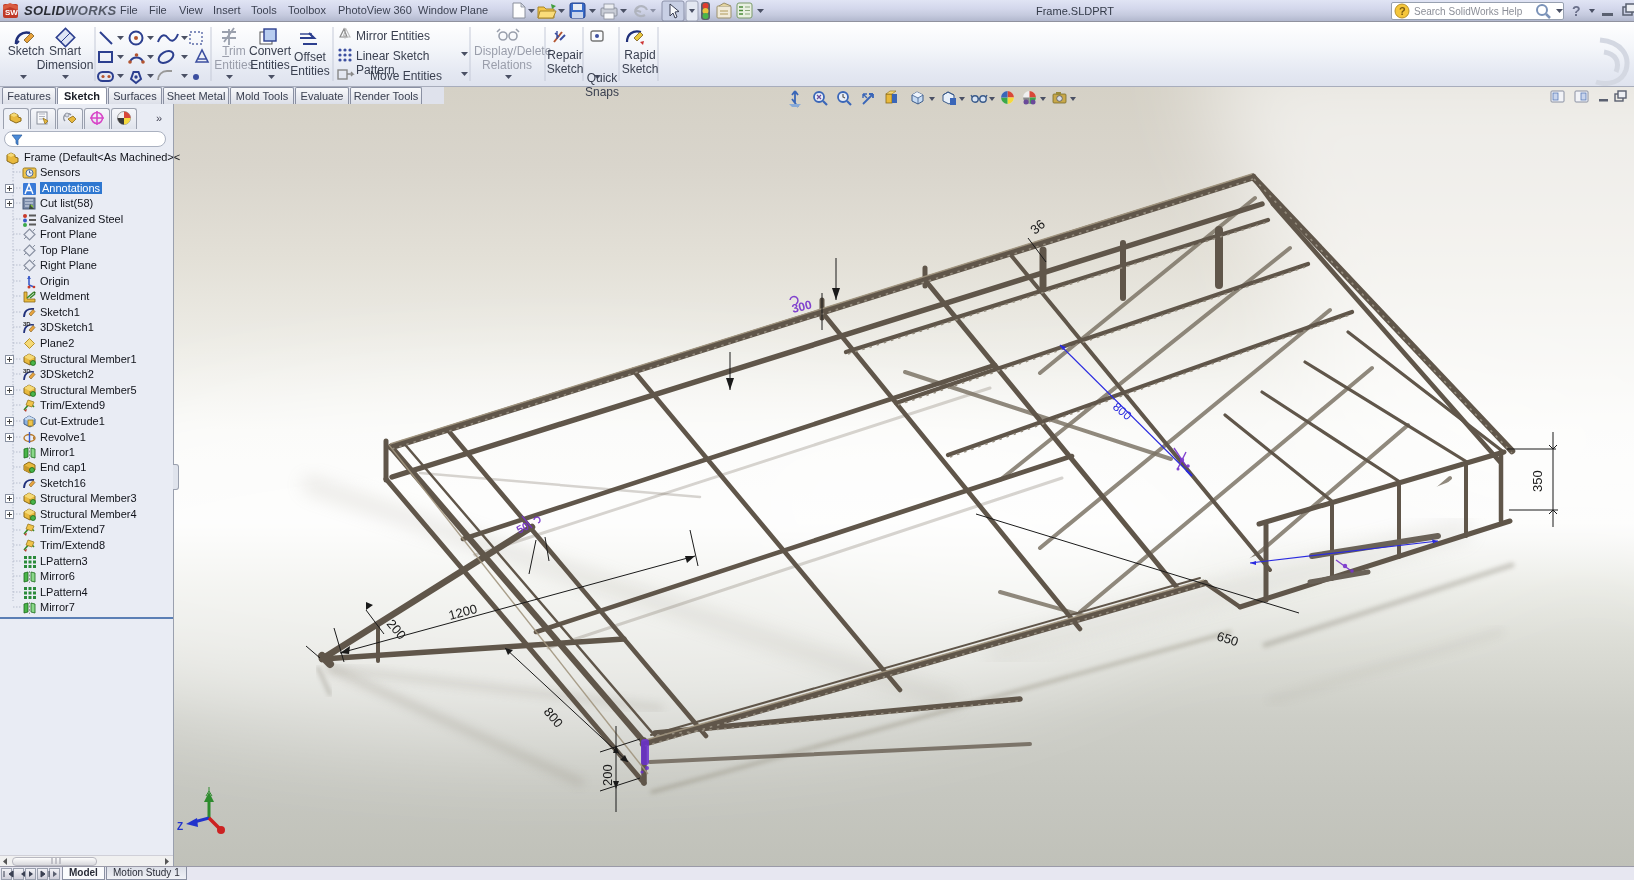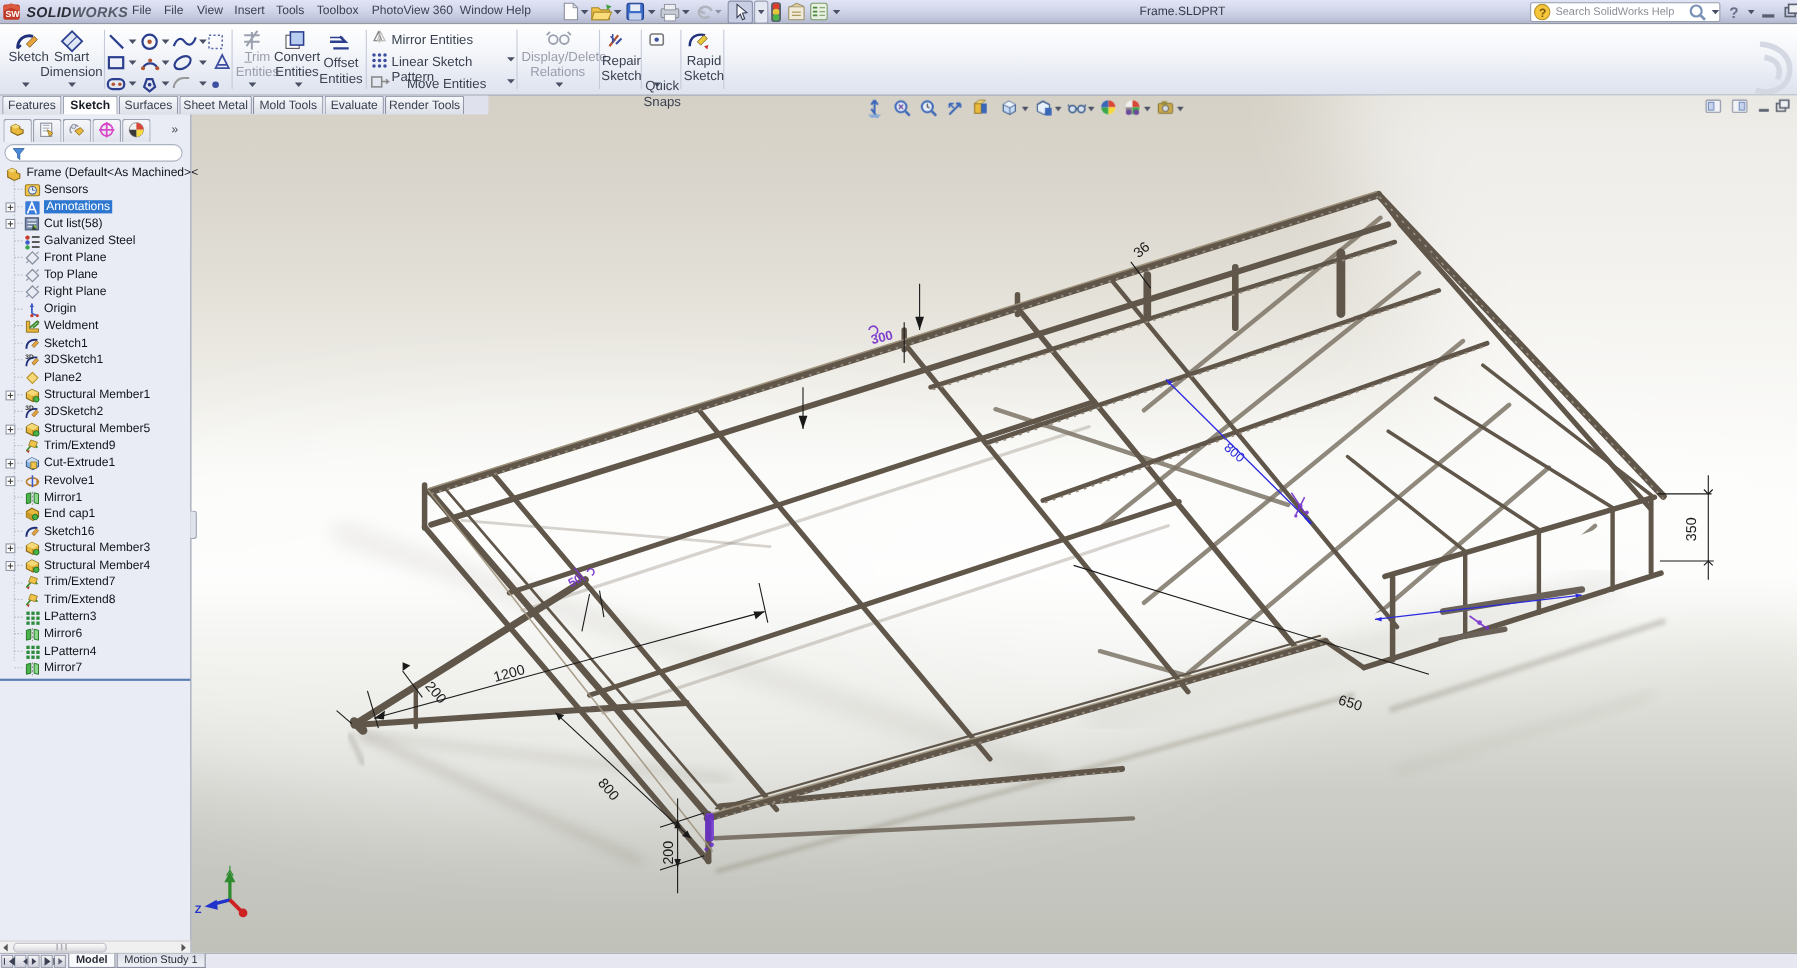--- a/index.html
+++ b/index.html
@@ -584,21 +584,21 @@
   </svg>
   <div class="abs" id="swname">SOLID<span style="color:#555b68">WORKS</span></div>
   <span class="abs menuitem" style="left:120px">File</span>
   <span class="abs menuitem" style="left:149px">File</span>
   <span class="abs menuitem" style="left:179px">View</span>
   <span class="abs menuitem" style="left:213px">Insert</span>
   <span class="abs menuitem" style="left:251px">Tools</span>
   <span class="abs menuitem" style="left:288px">Toolbox</span>
   <span class="abs menuitem" style="left:338px">PhotoView 360</span>
   <span class="abs menuitem" style="left:418px">Window</span>
-  <span class="abs menuitem" style="left:460px">Help</span>
+  <span class="abs menuitem" style="left:460px">Plane</span>
   <div class="abs" id="titletext">Frame.SLDPRT</div>
   <div class="abs" id="searchbox"></div>
   <div class="abs" id="searchtext">Search SolidWorks Help</div>
 
   <div class="abs" id="toolbar">
     <svg width="1634" height="64" viewBox="0 0 1634 64" xmlns="http://www.w3.org/2000/svg" style="position:absolute;left:0;top:0">
 
       <g stroke="#c5cad8" stroke-width="1">
         <line x1="95" y1="5" x2="95" y2="59"></line>
           <line x1="211" y1="5" x2="211" y2="59"></line>

